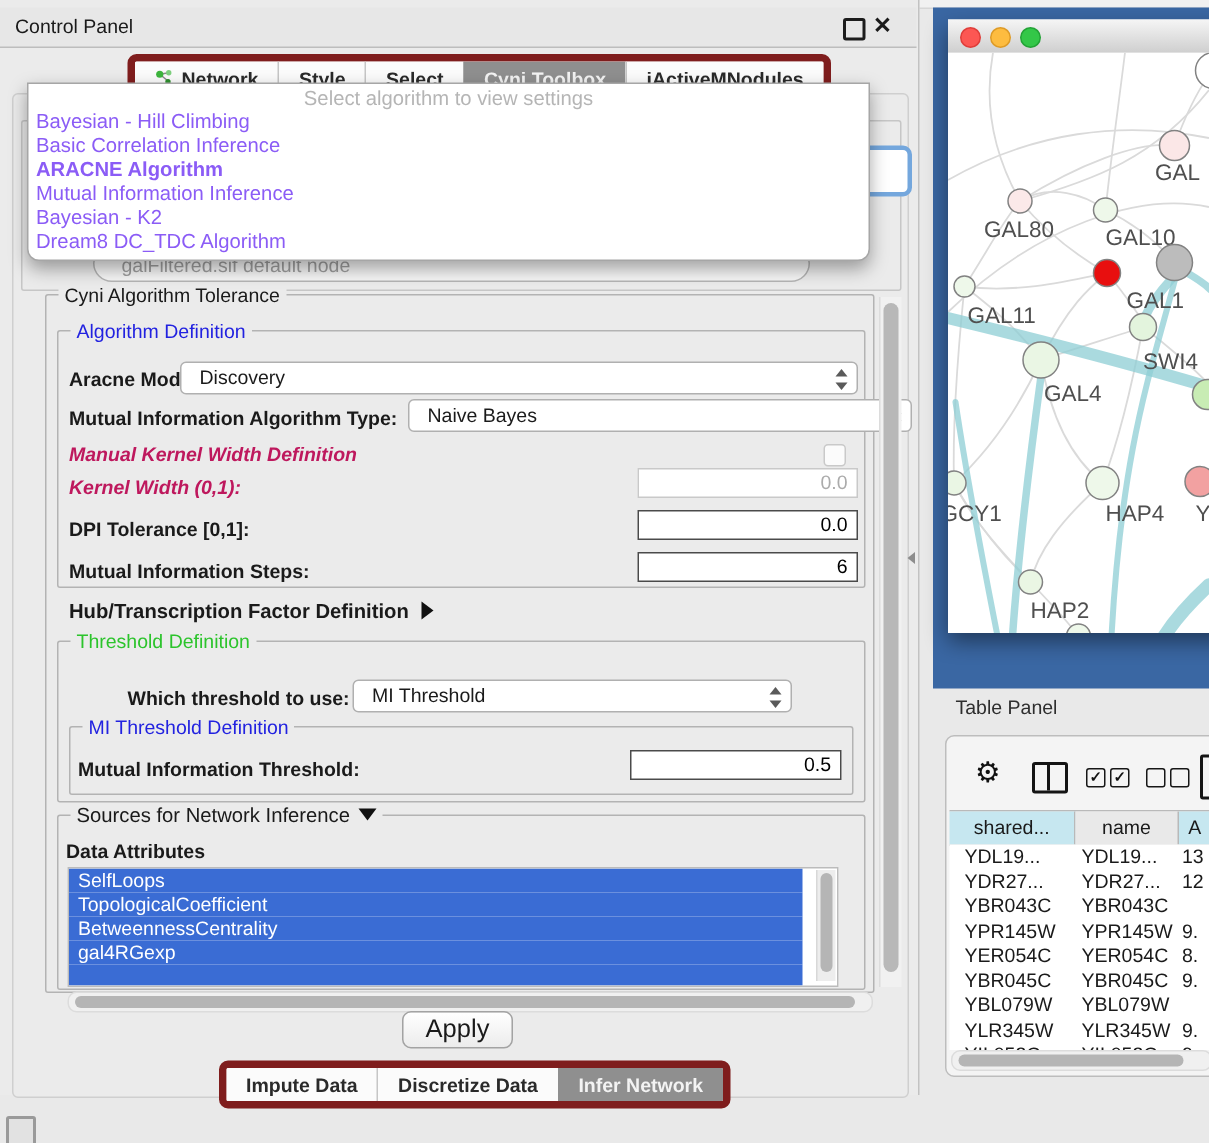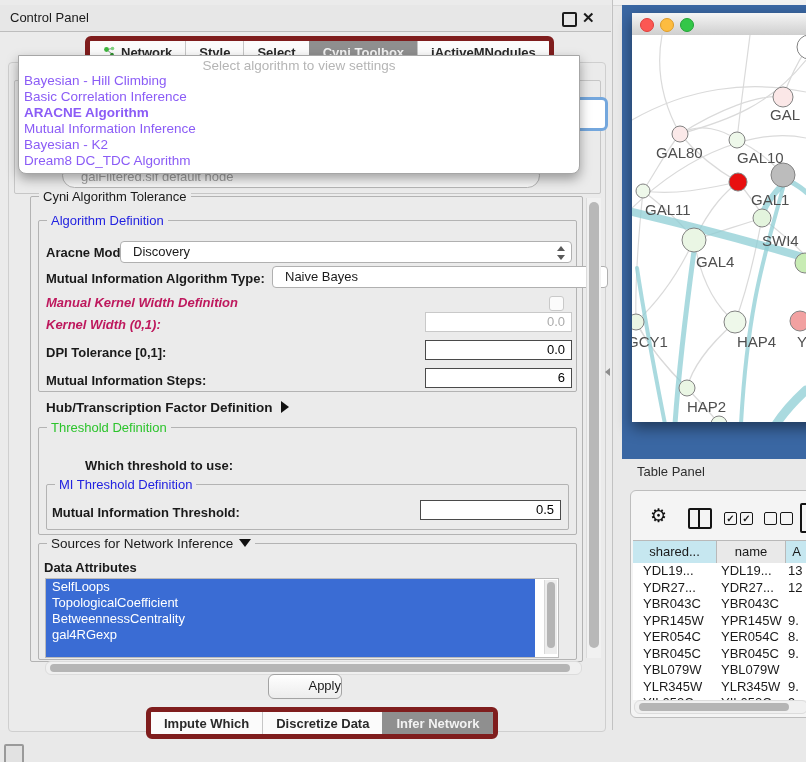--- a/index.html
+++ b/index.html
@@ -57,21 +57,21 @@
   
   #attr-list{left:45px;top:578px;width:512px;height:78px;background:#fff;border:1px solid #bbb;overflow:hidden;}
   .attr-item{height:16px;line-height:16px;font-size:13px;color:#fff;background:#3a6cd4;padding-left:6px;width:483px;}
   #attr-vsb{position:absolute;right:1px;top:1px;width:12px;height:74px;background:#ededed;border-left:1px solid #d8d8d8;}
   #attr-vsb .thumb{position:absolute;left:1.5px;top:2px;width:8px;height:66px;background:#b5b5b5;border-radius:4px;}
   .hsb{background:#f0f0f0;border:1px solid #dcdcdc;border-radius:6px;}
   .hsb .thumb{position:absolute;top:1.5px;height:8px;background:#b5b5b5;border-radius:4px;}
   #cp-vsb{left:586px;top:198px;width:14px;height:460px;background:#f1f1f1;border-left:1px solid #dcdcdc;}
   #cp-vsb .thumb{position:absolute;left:2px;top:4px;width:10px;height:446px;background:#b8b8b8;border-radius:5px;}
   #apply-btn{left:268px;top:674px;width:72px;height:23px;border:1px solid #a3a3a3;border-radius:6px;
-             background:linear-gradient(#ffffff,#ececec);font-size:13px;text-align:right;line-height:22px;}
+             background:linear-gradient(#ffffff,#ececec);font-size:17px;text-align:center;line-height:22px;}
   #mini-dock-icon{left:4px;top:744px;width:16px;height:18px;border:2px solid #9a9a9a;border-radius:2px;background:#e2e2e2;}
   #split-arrow{left:605px;top:368px;width:0;height:0;border-top:4px solid transparent;border-bottom:4px solid transparent;
                border-right:5px solid #8d8d8d;}
   
   #desktop{left:622px;top:5px;width:184px;height:454px;background:#3a67a3;}
   #net-window{left:632px;top:13px;width:190px;height:409px;background:#fff;box-shadow:0 6px 14px rgba(0,0,0,.45);}
   #net-titlebar{left:0;top:0;width:190px;height:22px;background:linear-gradient(#f5f5f5,#cfcfcf);border-bottom:1px solid #9e9e9e;}
   .tl{width:12px;height:12px;border-radius:50%;top:5px;}
   #net-canvas{left:0;top:22px;width:190px;height:387px;background:#fff;overflow:hidden;}
   
@@ -178,20 +178,24 @@
   <div class="abs field en" style="left:425px;top:368px;width:147px;">6</div>
 
   <div class="abs lbl" style="left:46px;top:400px;font-size:13.5px;">
     <span>Hub/Transcription Factor Definition</span><span class="tri-right"></span>
   </div>
 
   <div class="abs group" style="left:38px;top:427px;width:537px;height:106px;">
     <span class="group-title t-green">Threshold Definition</span>
   </div>
   <div class="abs lbl" style="left:85px;top:458px;">Which threshold to use:</div>
+  <div class="abs combo" style="left:235px;top:453px;width:293px;">
+    <span>MI Threshold</span>
+    <span class="stepper"></span>
+  </div>
   <div class="abs group" style="left:46px;top:484px;width:521px;height:44px;">
     <span class="group-title t-blue">MI Threshold Definition</span>
   </div>
   <div class="abs lbl" style="left:52px;top:505px;">Mutual Information Threshold:</div>
   <div class="abs field en" style="left:420px;top:500px;width:141px;">0.5</div>
 
   <div class="abs group" style="left:38px;top:543px;width:537px;height:115px;">
     <span class="group-title" style="font-size:13.5px;"><span>Sources for Network Inference</span><span class="tri-down"></span></span>
   </div>
   <div class="abs lbl" style="left:44px;top:560px;">Data Attributes</div>
@@ -209,21 +213,21 @@
       <div class="thumb"></div>
     </div>
   <div class="abs" id="cp-vsb">
       <div class="thumb"></div>
     </div>
 
   <div class="abs" id="apply-btn">Apply</div>
 
   <div class="abs seg-bar" id="bottom-tabs">
     <div class="seg">
-      <span>Impute Which</span>
+      <span>Impute Data</span>
     </div>
     <div class="seg">
       <span>Discretize Data</span>
     </div>
     <div class="seg sel">
       <span>Infer Network</span>
     </div>
   </div>
 
   <div class="abs" id="mini-dock-icon"></div>

